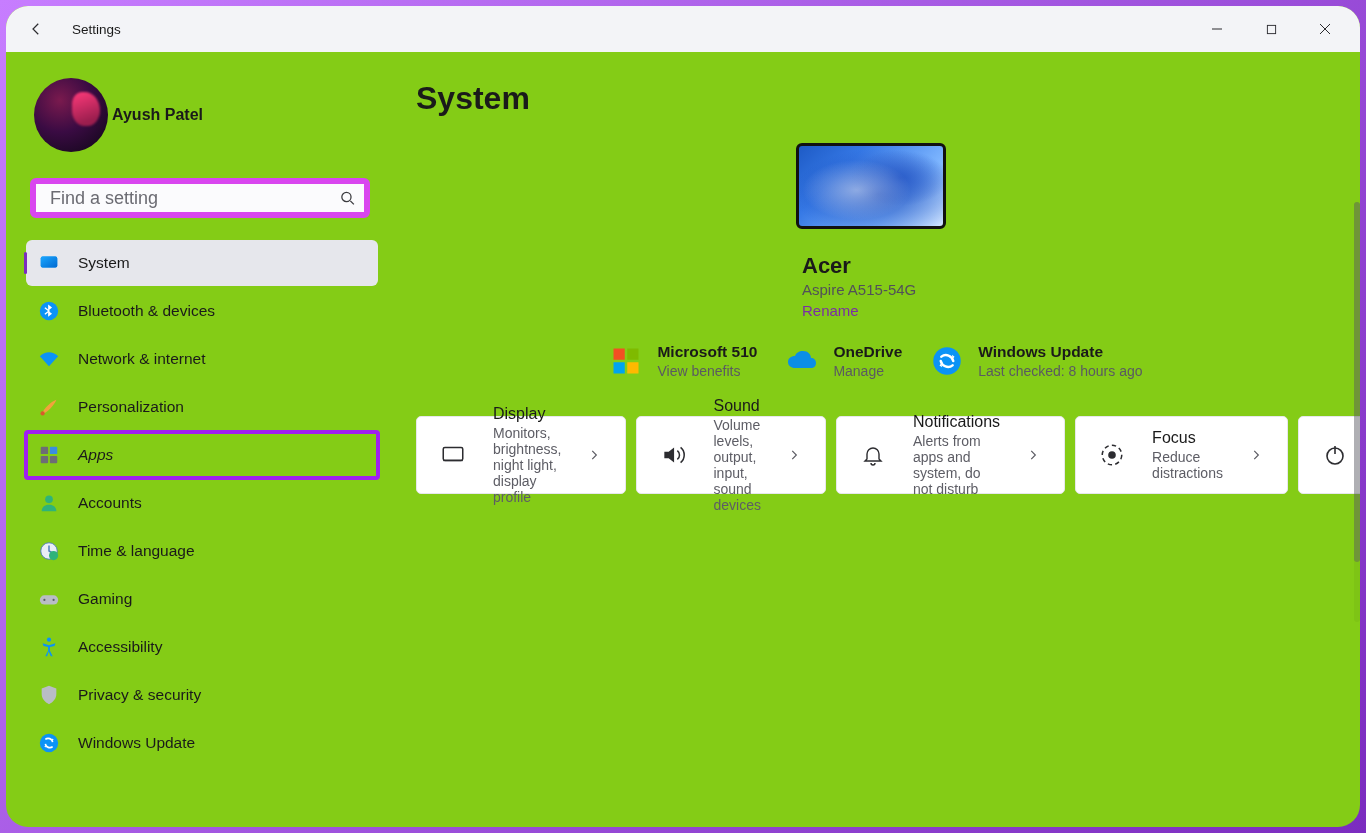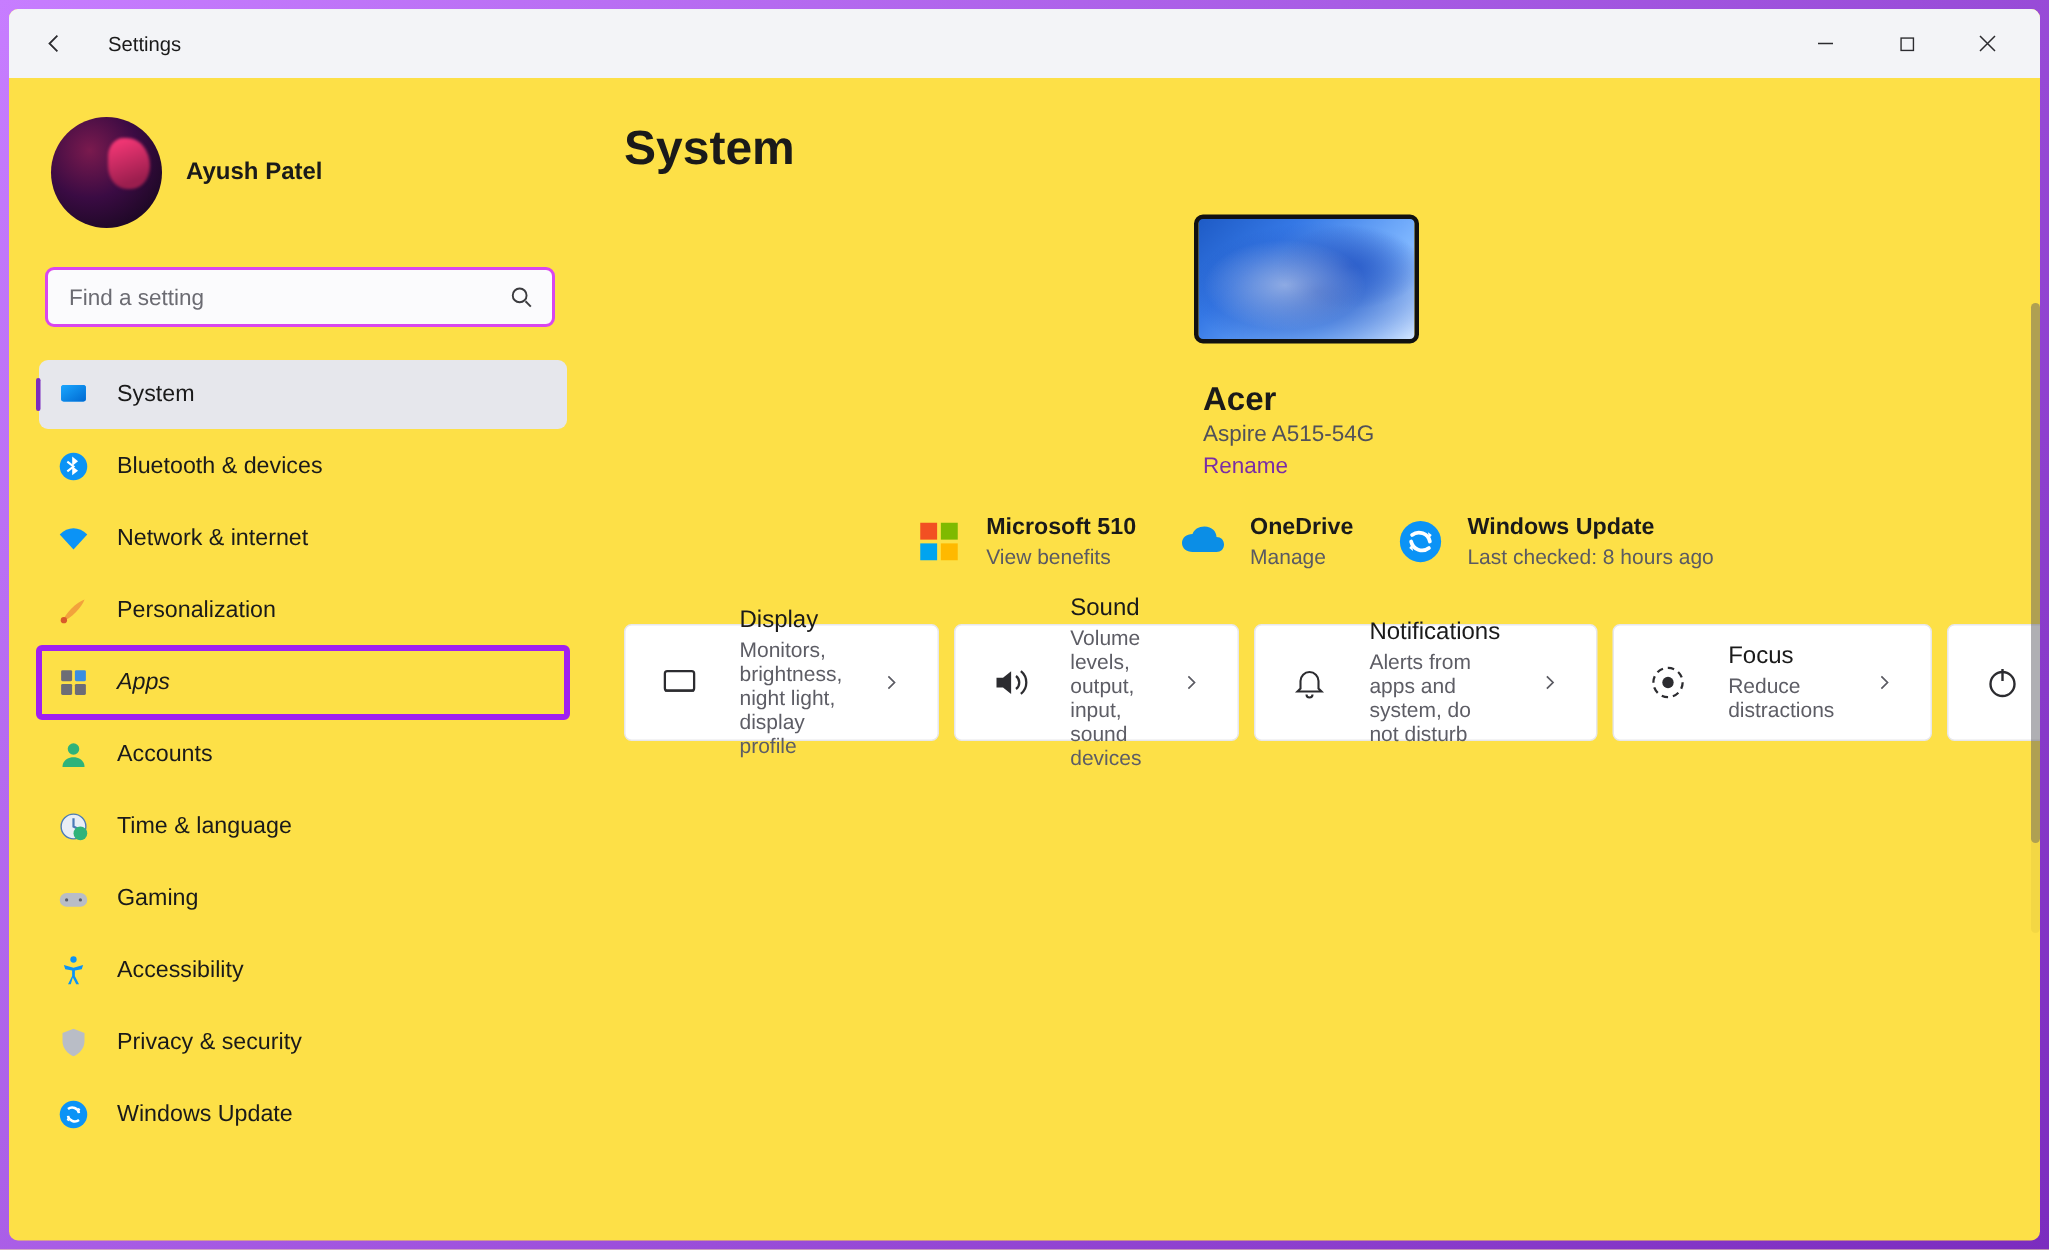--- a/index.html
+++ b/index.html
@@ -5,22 +5,22 @@
   * { box-sizing: border-box; margin: 0; padding: 0; }
   body {
     font-family: "Segoe UI", -apple-system, BlinkMacSystemFont, sans-serif;
     background: linear-gradient(135deg, #c77dff 0%, #7b2cbf 100%);
     padding: 6px;
     width: 1366px;
     height: 833px;
     overflow: hidden;
   }
   .window {
-    background: #fde047;
-    border-radius: 6px;
+    background: #84cc16;
+    border-radius: 22px;
     width: 100%;
     height: 100%;
     display: flex;
     flex-direction: column;
     overflow: hidden;
     position: relative;
   }
   .titlebar {
     height: 46px;
     display: flex;
@@ -64,21 +64,21 @@
   .sidebar {
     width: 380px;
     padding: 14px 8px 0 18px;
     display:flex;
     flex-direction:column;
     overflow-y:auto;
   }
   .profile {
     display:flex;
     align-items:center;
-    gap:16px;
+    gap:4px;
     padding: 12px 10px 26px 10px;
   }
   .avatar {
     width: 74px;
     height: 74px;
     border-radius: 50%;
     background: radial-gradient(circle at 35% 30%, #7a1a4e 0%, #3a0b43 45%, #0c0613 100%);
     position:relative;
     overflow:hidden;
   }
@@ -97,24 +97,24 @@
     color:#1a1a1a;
   }
   .search-wrap {
     margin: 0 8px 16px 6px;
     position: relative;
   }
   .search-input {
     width: 100%;
     height: 40px;
     border-radius: 6px;
-    border: 2px solid #d946ef;
+    border: 6px solid #d946ef;
     background:#fbfbfd;
     padding: 0 46px 0 14px;
-    font-size: 15px;
+    font-size: 18px;
     color:#333;
     outline:none;
   }
   .search-input::placeholder{ color:#6b6b72; }
   .search-icon {
     position:absolute;
     right:14px;
     top:50%;
     transform: translateY(-50%);
     color:#3b3b3f;

